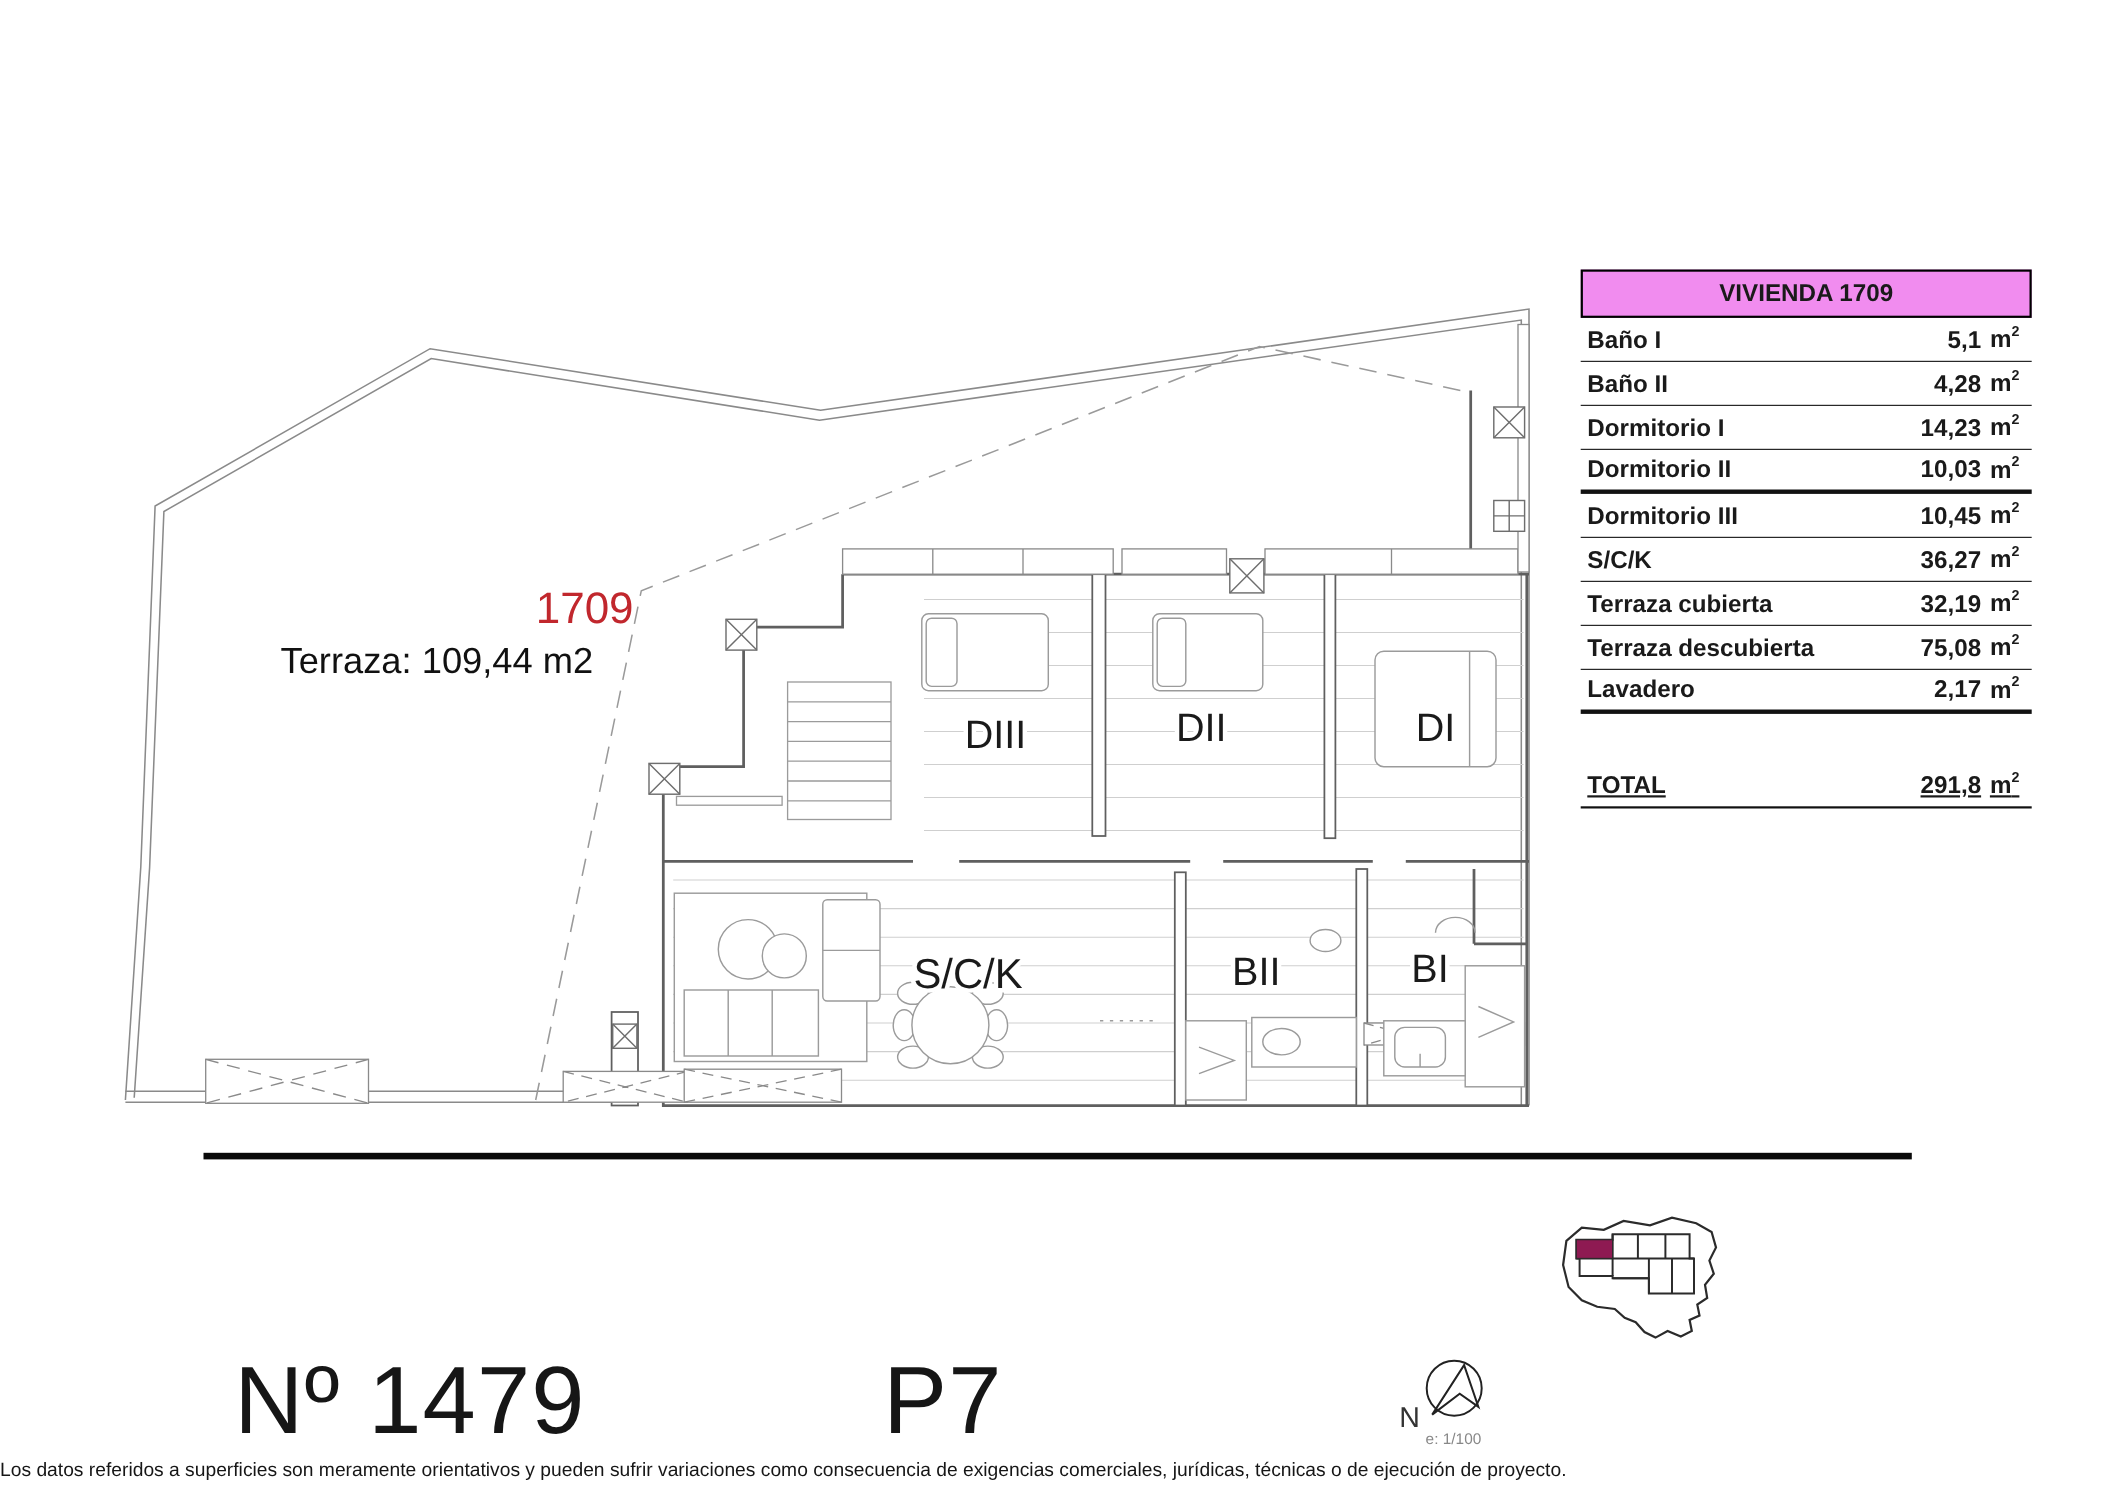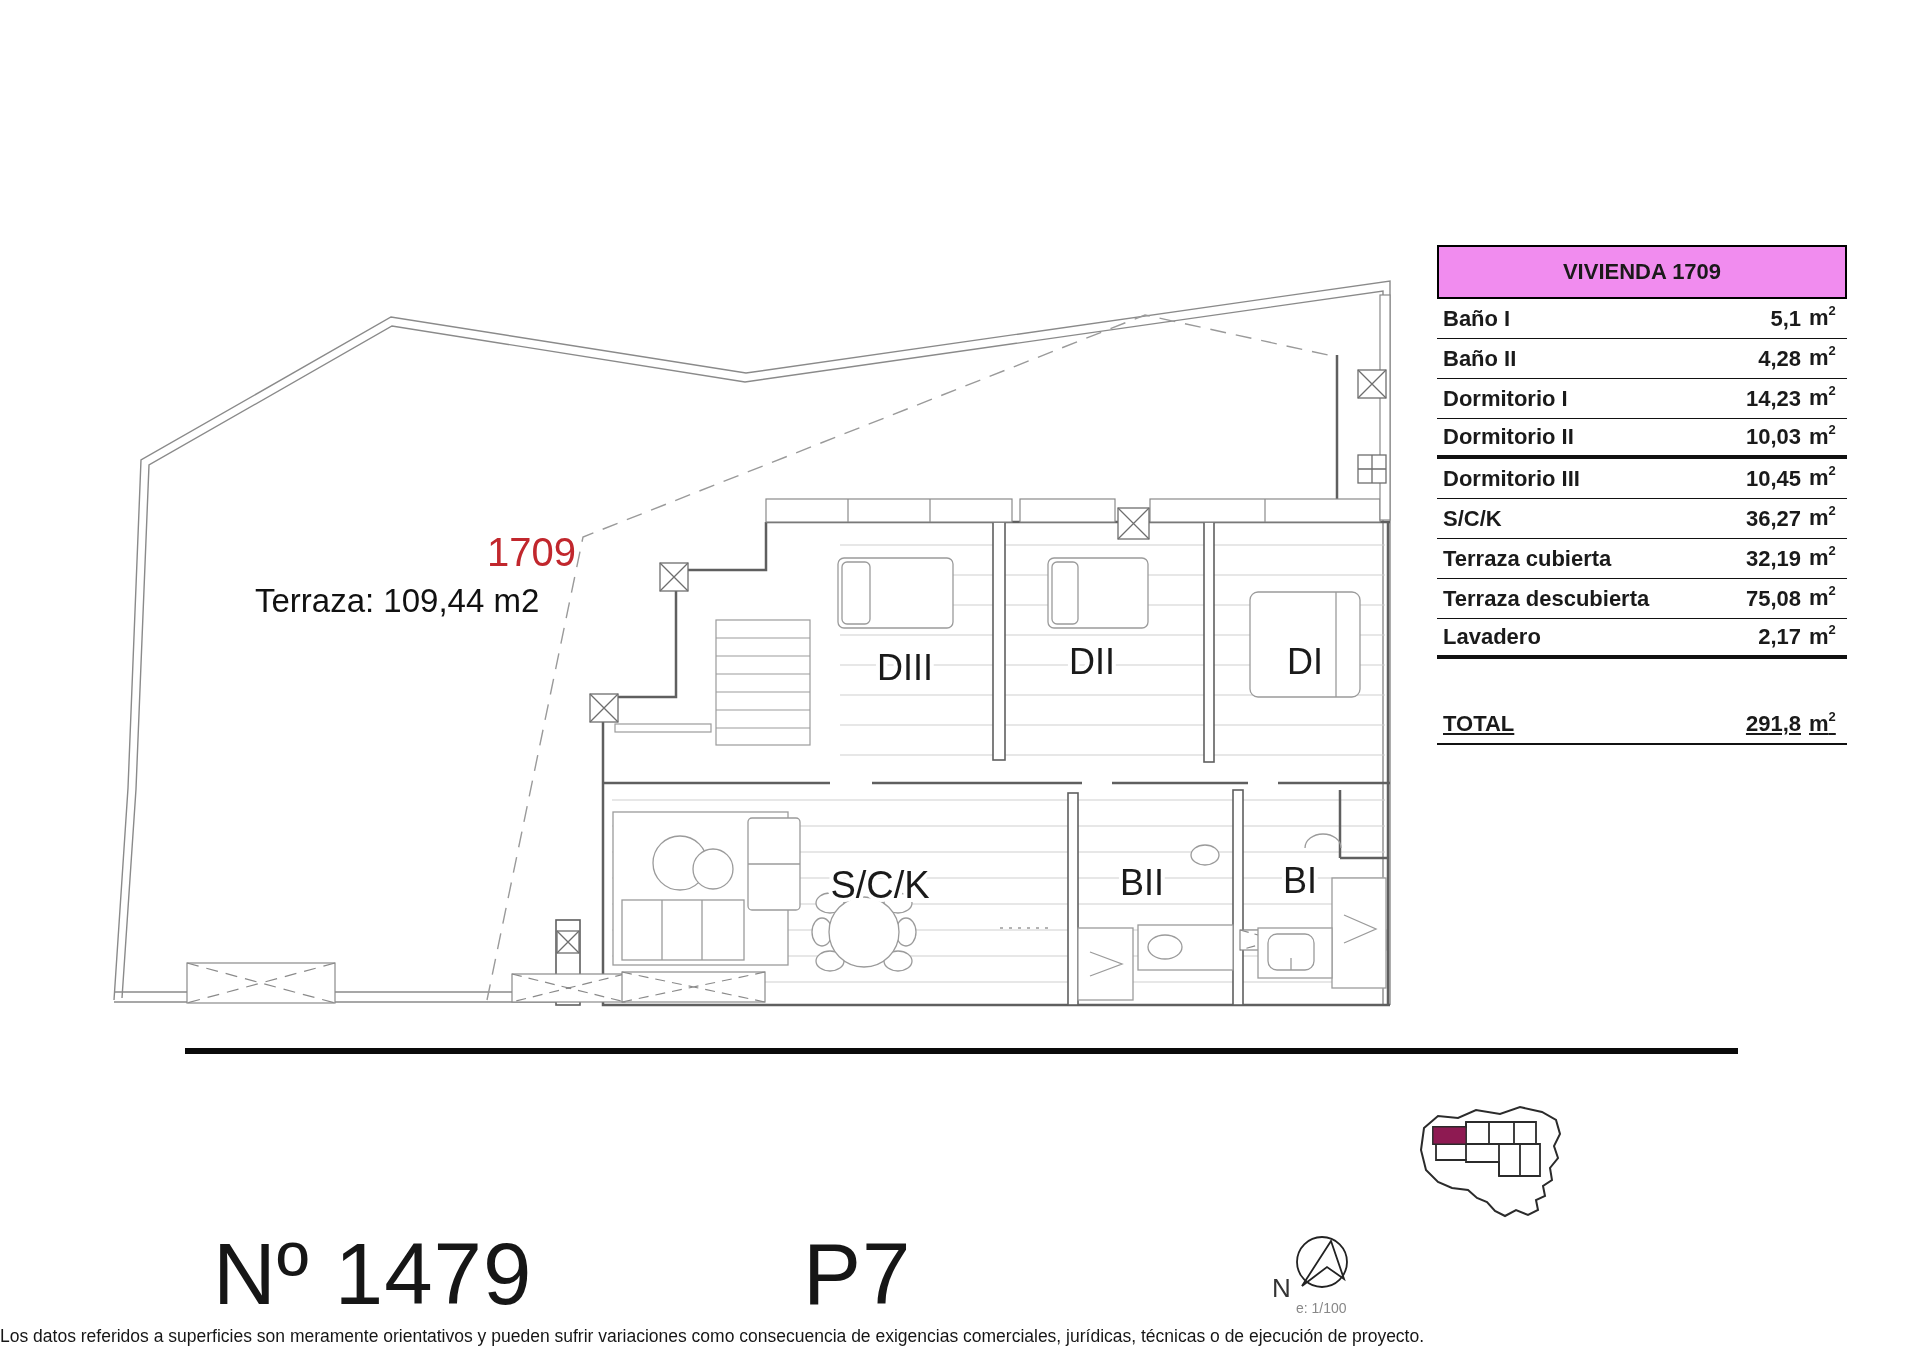--- a/index.html
+++ b/index.html
@@ -3,21 +3,21 @@
 <meta charset="utf-8">
 <style>
   html,body{margin:0;padding:0;background:#ffffff;}
   body{position:relative;width:1920px;height:1356px;overflow:hidden;
        font-family:"Liberation Sans", sans-serif;color:#141414;}
   .abs{position:absolute;}
   svg text{font-family:"Liberation Sans", sans-serif;}
 
   
   .area-table{left:1437px;top:245px;width:410px;}
-  .tbl-header{box-sizing:border-box;height:54px;border:2.5px solid #000;
+  .tbl-header{box-sizing:border-box;height:44px;border:2.5px solid #000;
       display:flex;align-items:center;justify-content:center;
       font-size:22px;font-weight:700;color:#1a1a1a;}
   .tbl-row{box-sizing:border-box;height:40px;display:flex;align-items:center;
       border-bottom:1.6px solid #111;font-size:22px;font-weight:600;color:#1a1a1a;
       padding:0 2px 0 6px;gap:48px;}
   .tbl-row.thick{border-bottom-width:4px;}
   .cell-label{white-space:nowrap;}
   .cell-value{margin-left:auto;display:flex;align-items:baseline;gap:8px;}
   .cell-value .v{text-align:right;}
   .cell-value .unit{width:36px;position:relative;}

